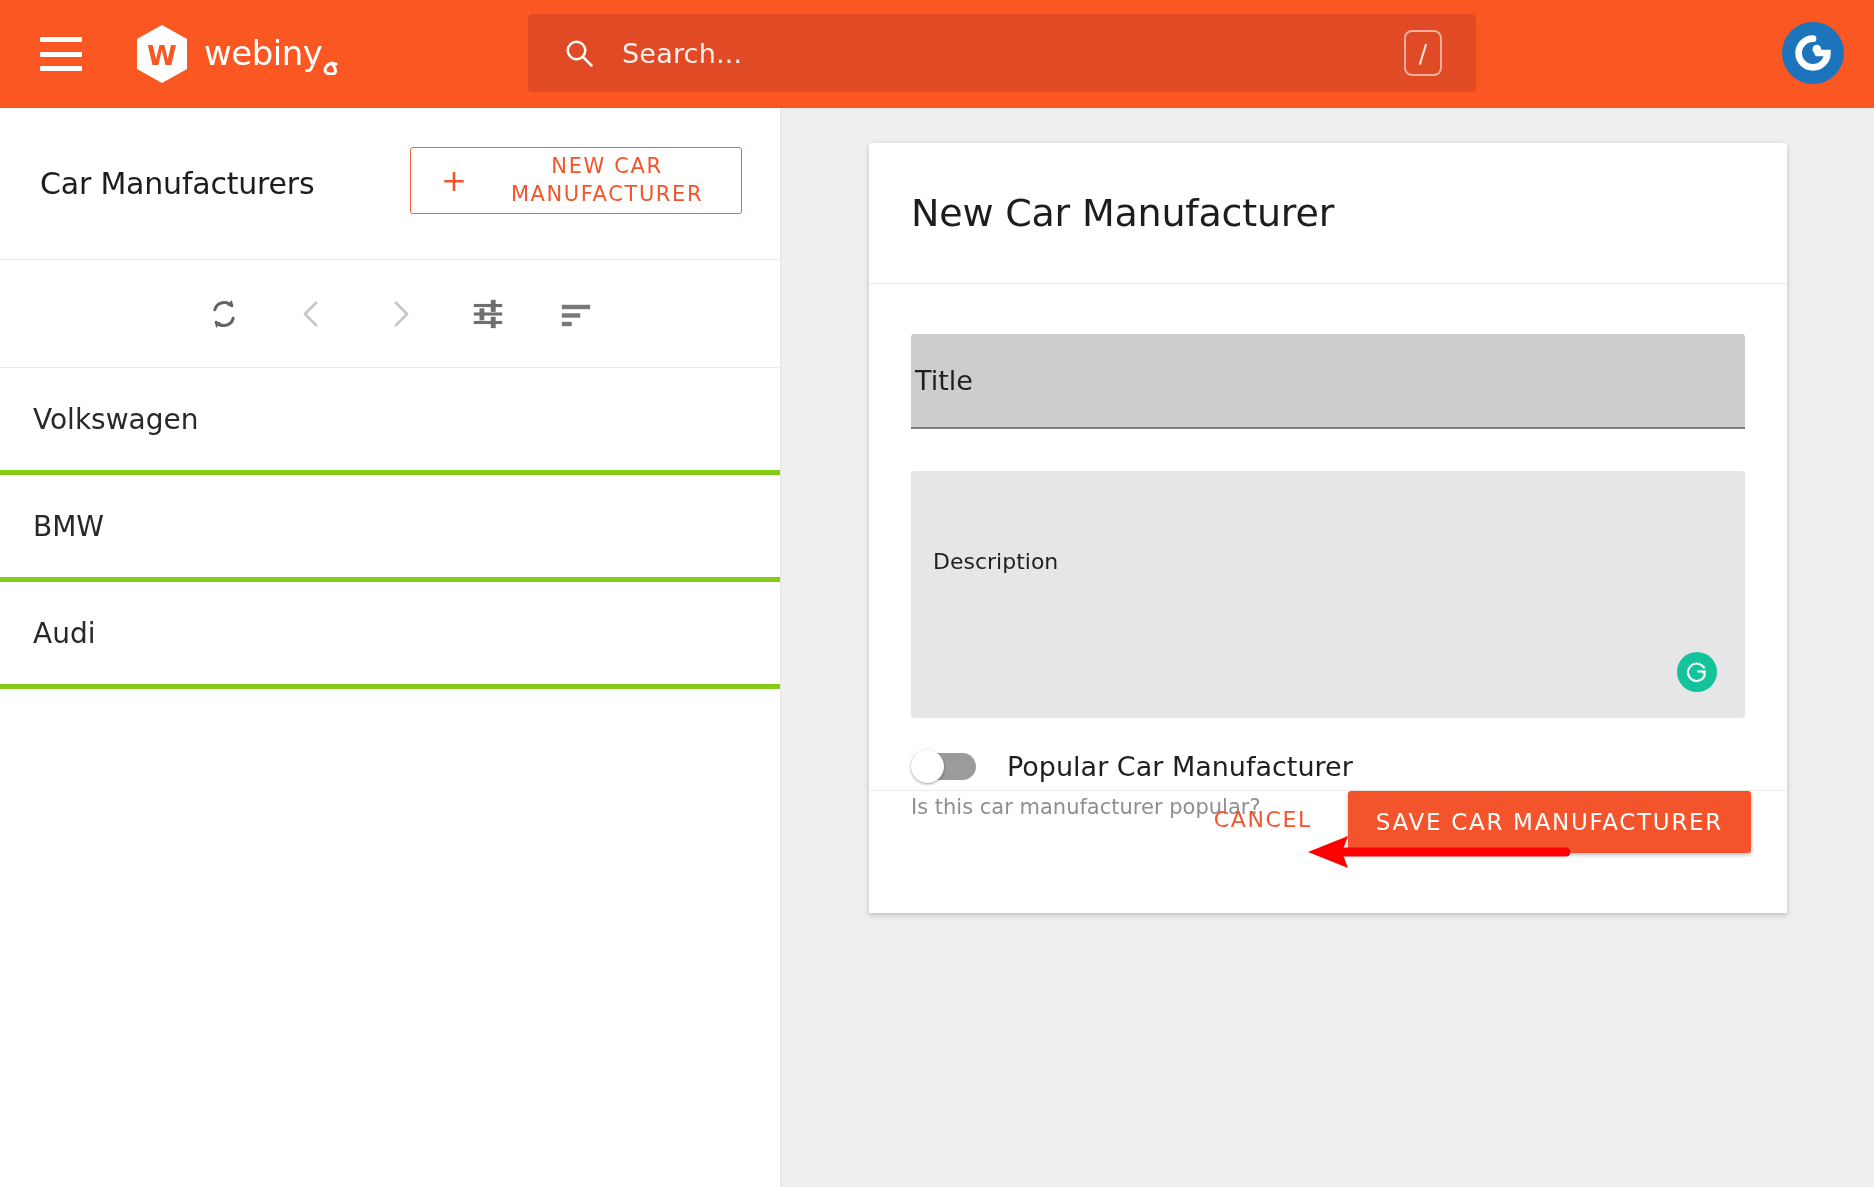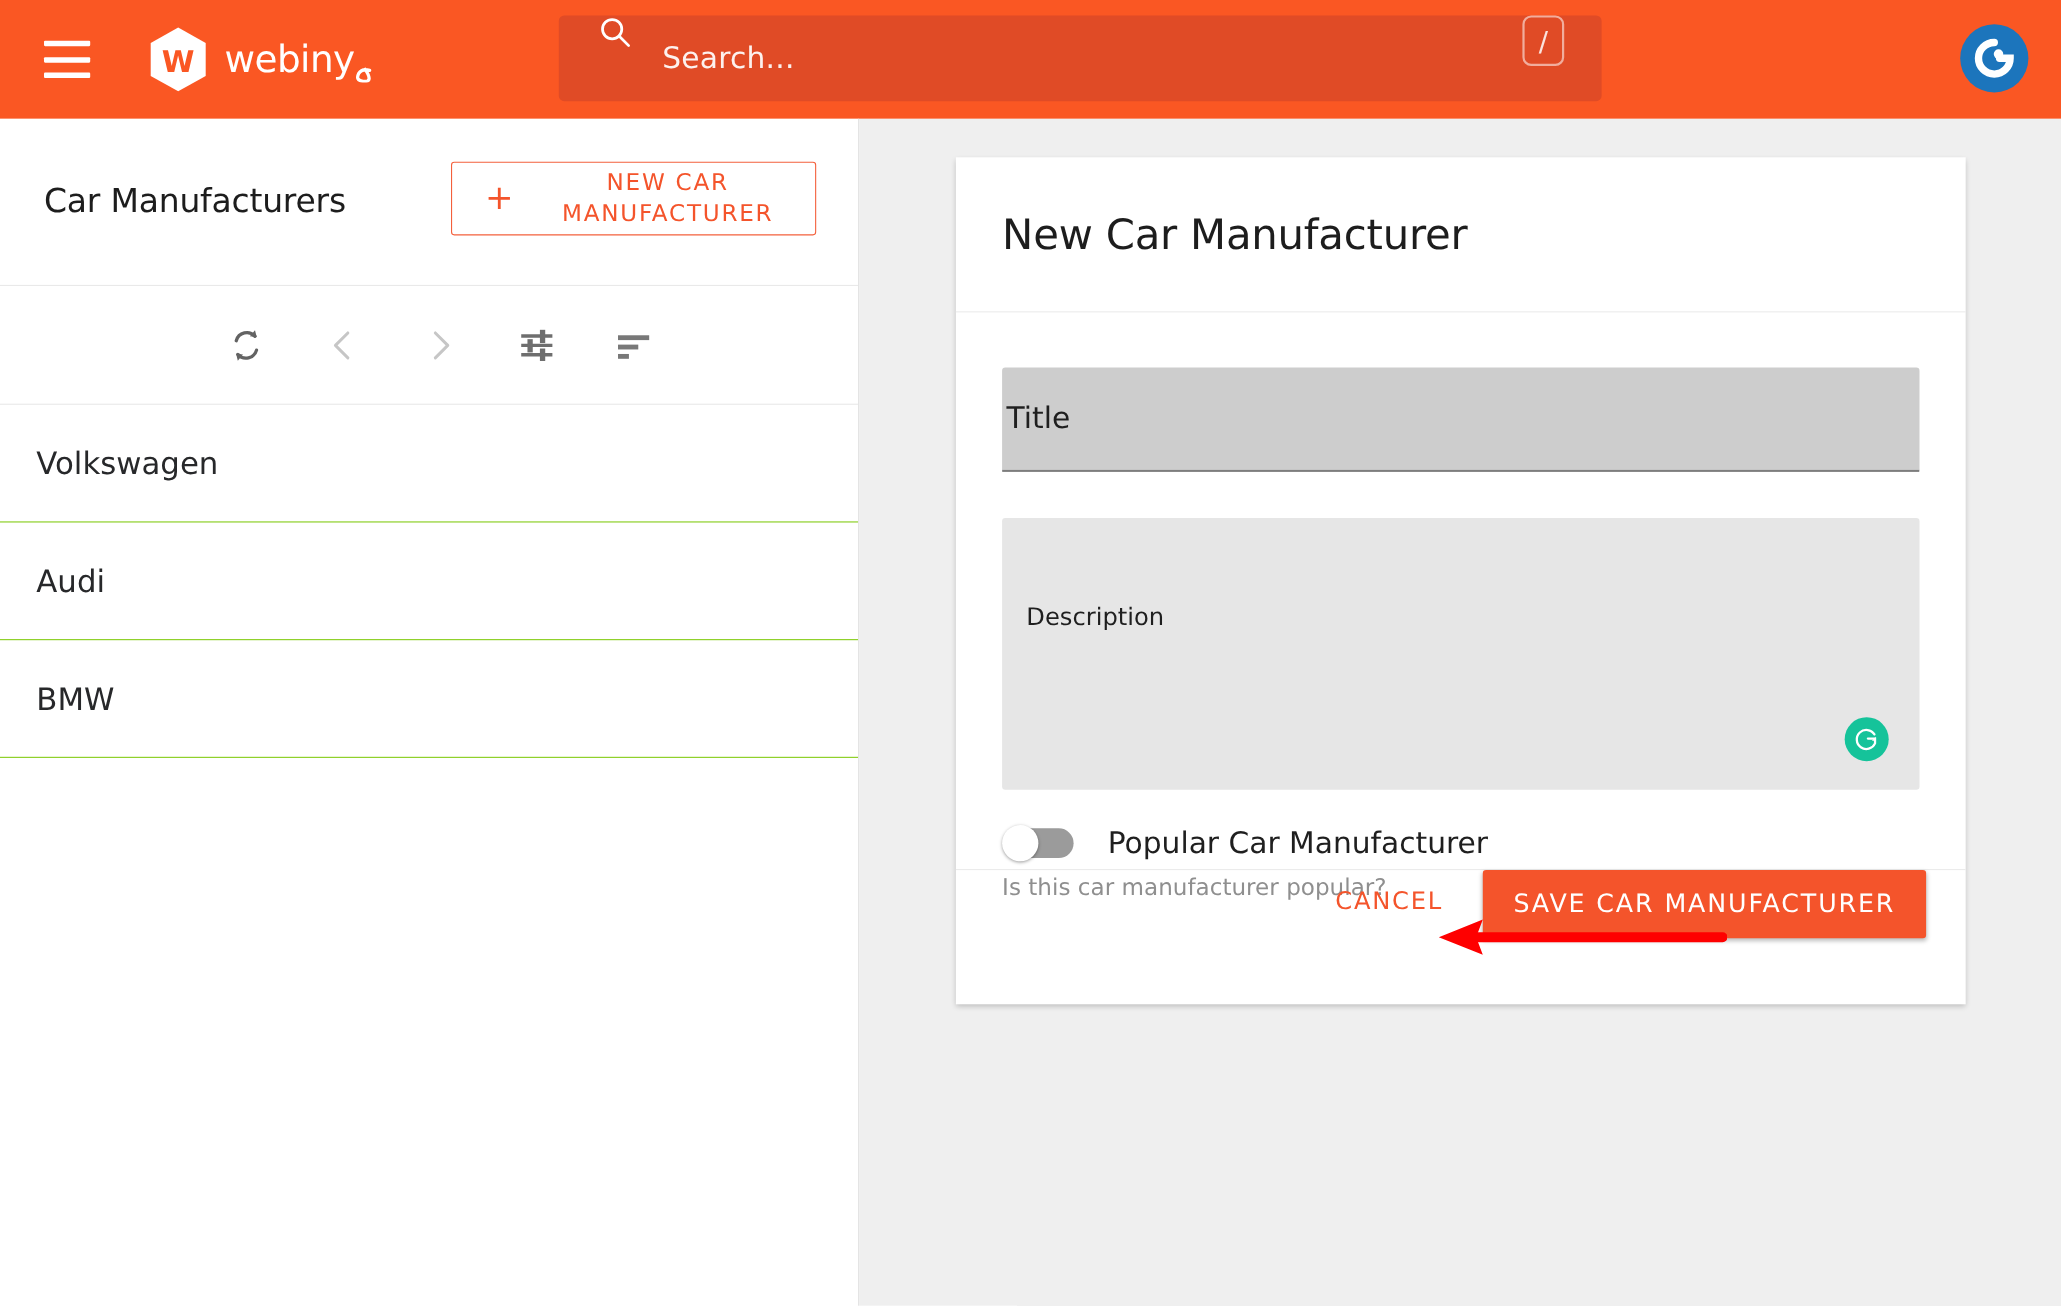--- a/index.html
+++ b/index.html
@@ -38,25 +38,25 @@
     height: 60px;
     display: flex; align-items: center; gap: 14px;
     cursor: pointer;
   }
   .brand-mark { width: 56px; height: 60px; display: block; }
   .brand-word { height: 42px; display: block; }
 
   
   .search-box {
     position: absolute;
-    left: 508px; top: 14px;
+    left: 528px; top: 14px;
     width: 948px; height: 78px;
     background: #e04b26;
     border-radius: 5px;
-    display: flex; 
+    display: flex; align-items: center;
     cursor: text;
   }
   .search-icon { margin-left: 36px; width: 30px; height: 30px; flex: none; }
   .search-input {
     flex: 1;
     margin-left: 28px;
     background: transparent;
     border: none; outline: none;
     color: #ffffff;
     font-family: "DejaVu Sans", sans-serif;
@@ -141,21 +141,21 @@
     gap: 52px;
   }
   .tool-icon {
     width: 36px; height: 36px;
     display: flex; align-items: center; justify-content: center;
     cursor: pointer;
   }
 
   .list-item {
     height: 107px;
-    border-bottom: 1px solid #84cc16;
+    border-bottom: 5px solid #84cc16;
     display: flex; align-items: center;
     padding-left: 33px;
     cursor: pointer;
   }
   .list-item-label { font-size: 28px; color: #27282a; }
 
   
   .content {
     position: absolute;
     left: 781px; top: 108px;
@@ -386,24 +386,24 @@
         <rect x="2" y="11.5" width="13" height="3.1" fill="#787878"></rect>
         <rect x="2" y="17.5" width="7" height="3.1" fill="#787878"></rect>
       </svg>
     </div>
   </div>
 
   <div class="list-item">
     <span class="list-item-label">Volkswagen</span>
   </div>
   <div class="list-item">
+    <span class="list-item-label">BMW</span>
+  </div>
+  <div class="list-item">
     <span class="list-item-label">Audi</span>
-  </div>
-  <div class="list-item">
-    <span class="list-item-label">BMW</span>
   </div>
 </div>
 
 <div class="content">
 
   <div class="panel">
 
     <div class="panel-header">
       <div class="panel-title">New Car Manufacturer</div>
     </div>

